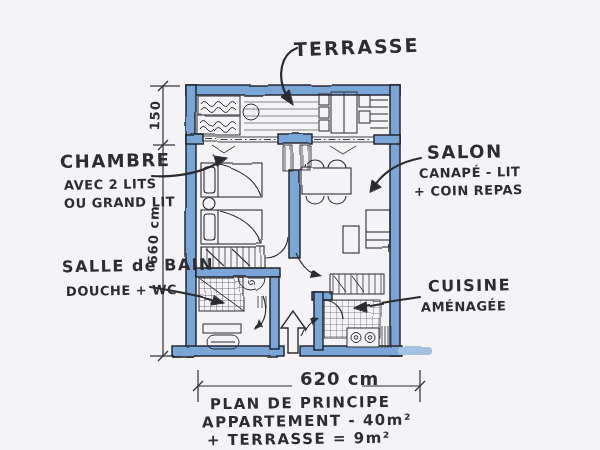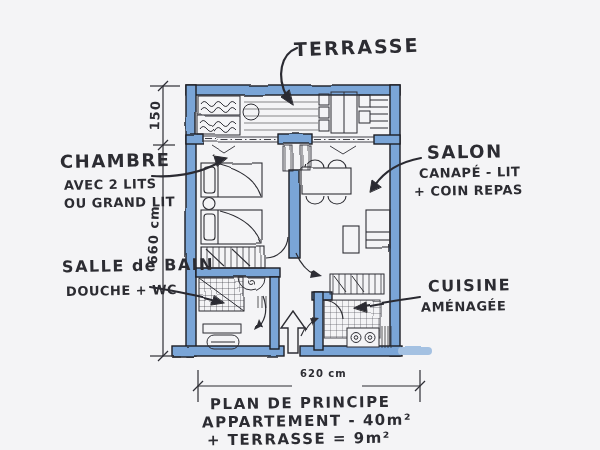--- a/index.html
+++ b/index.html
@@ -239,19 +239,19 @@
 <div class="hand sub t2" style="left:414px;top:183px;">+ COIN REPAS</div>
 
 <div class="hand mid t2" style="left:62px;top:256px;">SALLE de BAIN</div>
 <div class="hand sub t2" style="left:66px;top:283px;">DOUCHE + WC</div>
 
 <div class="hand mid t2" style="left:428px;top:276px;">CUISINE</div>
 <div class="hand sub t2" style="left:421px;top:299px;">AMÉNAGÉE</div>
 
 <div class="hand dim rot" style="left:147px;top:130px;">150</div>
 <div class="hand dim rot" style="left:145px;top:264px;">660 cm</div>
-<div class="hand dim" style="left:300px;top:368px;font-size:10px;">620 cm</div>
+<div class="hand dim" style="left:300px;top:368px;font-size:18px;">620 cm</div>
 
 <div class="hand cap" style="left:210px;top:394px;">PLAN DE PRINCIPE</div>
 <div class="hand cap" style="left:202px;top:412px;">APPARTEMENT - 40m²</div>
 <div class="hand cap" style="left:207px;top:430px;">+ TERRASSE = 9m²</div>
 
 </div>
 
 </body></html>

